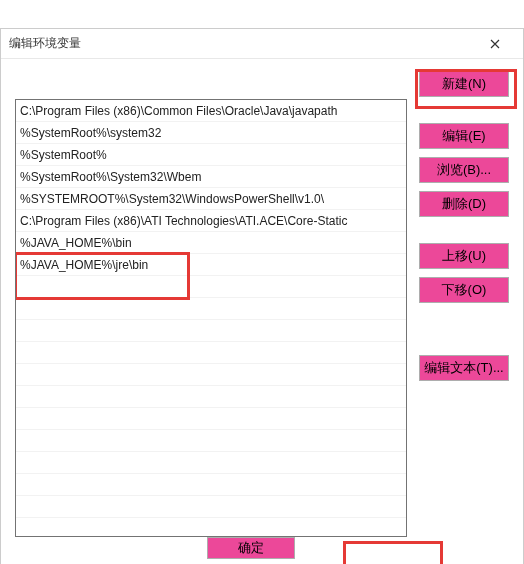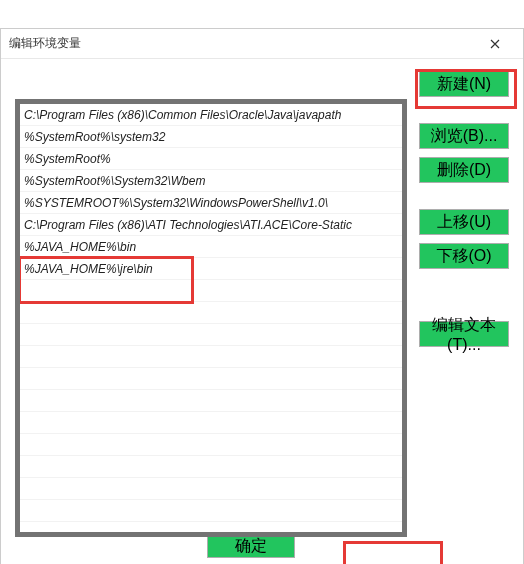--- a/index.html
+++ b/index.html
@@ -3,24 +3,24 @@
 <meta charset="utf-8">
 <style>
 * { box-sizing: border-box; margin: 0; padding: 0; font-family: "Microsoft YaHei", "Segoe UI", Tahoma, sans-serif; font-size: 12px; }
 body { background: #fff; width: 524px; height: 564px; overflow: hidden; }
 .window { width: 524px; height: 564px; border: 1px solid #ccc; background: #fff; display: flex; flex-direction: column; }
 .titlebar { height: 30px; display: flex; align-items: center; padding: 0 8px; border-bottom: 1px solid #e8e8e8; }
 .title-text { flex: 1; color: #333; }
 .close-btn { width: 40px; height: 28px; display: flex; align-items: center; justify-content: center; color: #555; cursor: pointer; }
 .close-btn svg { width: 10px; height: 10px; }
 .content { flex: 1; display: flex; padding: 12px 14px 0 14px; gap: 12px; }
-.listbox { flex: 1; border: 5px solid #737373; background: #fff; overflow: hidden; font-style: italic; }
+.listbox { flex: 1; border: 1px solid #737373; background: #fff; overflow: hidden; }
 .listbox .row { height: 22px; line-height: 22px; padding: 0 4px; color: #222; border-bottom: 1px solid #f2f2f2; white-space: nowrap; overflow: hidden; text-overflow: ellipsis; }
 .sidebar { width: 90px; display: flex; flex-direction: column; gap: 8px; }
-.btn { height: 26px; border: 1px solid #adadad; background: #22c55e; color: #000; cursor: pointer; font-size: 16px; display: flex; align-items: center; justify-content: center; padding: 0 4px; }
+.btn { height: 26px; border: 1px solid #adadad; background: #ec4899; color: #000; cursor: pointer; font-size: 13px; display: flex; align-items: center; justify-content: center; padding: 0 4px; }
 .spacer-sm { height: 10px; }
 .spacer-lg { height: 36px; }
 .footer { height: 54px; display: flex; justify-content: flex-end; align-items: center; gap: 10px; padding: 0 22px 0 0; flex-direction: column; }
 .footer .btn { width: 88px; }
 
 
 .hl-red { position: absolute; border: 3px solid #e53935; pointer-events: none; }
 .wrap-rel { position: relative; margin-top: 28px; }
 
 .watermark { position:absolute; right:6px; bottom:4px; color:#ccc; font-size:11px; letter-spacing:0.5px; pointer-events:none;}
@@ -61,20 +61,21 @@
       <div class="row"></div>
       <div class="row"></div>
       <div class="row"></div>
 
       <div class="hl-red" style="left:-2px; top:152px; width:176px; height:48px;"></div>
     </div>
 
     <div class="sidebar">
       <button class="btn">新建(N)</button>
       <div class="spacer-sm"></div>
+      <button class="btn">编辑(E)</button>
       <button class="btn">浏览(B)...</button>
       <button class="btn">删除(D)</button>
       <div class="spacer-sm"></div>
       <button class="btn">上移(U)</button>
       <button class="btn">下移(O)</button>
       <div class="spacer-lg"></div>
       <button class="btn">编辑文本(T)...</button>
     </div>
 
   </div>

